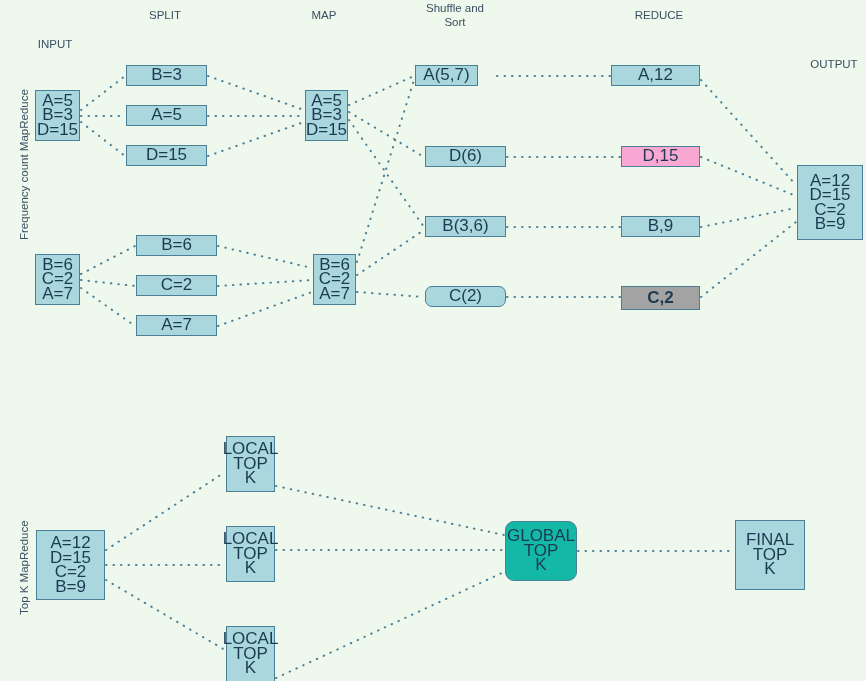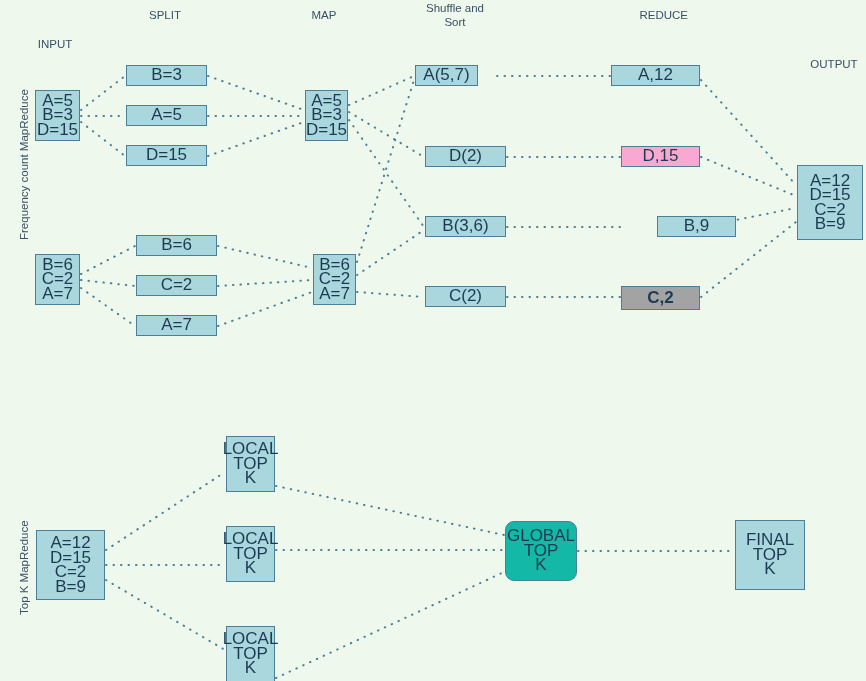--- a/index.html
+++ b/index.html
@@ -91,39 +91,39 @@
       <div class="node" style="left: 35px; top: 254px; width: 45px; height: 51px; background: rgb(169, 215, 221); border-color: rgb(74, 127, 150); color: rgb(28, 59, 82);"><span class="ln">B=6</span><span class="ln">C=2</span><span class="ln">A=7</span></div>
       <div class="node" style="left: 126px; top: 65px; width: 81px; height: 21px; background: rgb(169, 215, 221); border-color: rgb(74, 127, 150); color: rgb(28, 59, 82);"><span class="ln">B=3</span></div>
       <div class="node" style="left: 126px; top: 105px; width: 81px; height: 21px; background: rgb(169, 215, 221); border-color: rgb(74, 127, 150); color: rgb(28, 59, 82);"><span class="ln">A=5</span></div>
       <div class="node" style="left: 126px; top: 145px; width: 81px; height: 21px; background: rgb(169, 215, 221); border-color: rgb(74, 127, 150); color: rgb(28, 59, 82);"><span class="ln">D=15</span></div>
       <div class="node" style="left: 136px; top: 235px; width: 81px; height: 21px; background: rgb(169, 215, 221); border-color: rgb(74, 127, 150); color: rgb(28, 59, 82);"><span class="ln">B=6</span></div>
       <div class="node" style="left: 136px; top: 275px; width: 81px; height: 21px; background: rgb(169, 215, 221); border-color: rgb(74, 127, 150); color: rgb(28, 59, 82);"><span class="ln">C=2</span></div>
       <div class="node" style="left: 136px; top: 315px; width: 81px; height: 21px; background: rgb(169, 215, 221); border-color: rgb(74, 127, 150); color: rgb(28, 59, 82);"><span class="ln">A=7</span></div>
       <div class="node" style="left: 305px; top: 90px; width: 43px; height: 51px; background: rgb(169, 215, 221); border-color: rgb(74, 127, 150); color: rgb(28, 59, 82);"><span class="ln">A=5</span><span class="ln">B=3</span><span class="ln">D=15</span></div>
       <div class="node" style="left: 313px; top: 254px; width: 43px; height: 51px; background: rgb(169, 215, 221); border-color: rgb(74, 127, 150); color: rgb(28, 59, 82);"><span class="ln">B=6</span><span class="ln">C=2</span><span class="ln">A=7</span></div>
       <div class="node" style="left: 415px; top: 65px; width: 63px; height: 21px; background: rgb(169, 215, 221); border-color: rgb(74, 127, 150); color: rgb(28, 59, 82);"><span class="ln">A(5,7)</span></div>
-      <div class="node" style="left: 425px; top: 146px; width: 81px; height: 21px; background: rgb(169, 215, 221); border-color: rgb(74, 127, 150); color: rgb(28, 59, 82);"><span class="ln">D(2)</span></div>
+      <div class="node" style="left: 425px; top: 146px; width: 81px; height: 21px; background: rgb(169, 215, 221); border-color: rgb(74, 127, 150); color: rgb(28, 59, 82);"><span class="ln">D(6)</span></div>
       <div class="node" style="left: 425px; top: 216px; width: 81px; height: 21px; background: rgb(169, 215, 221); border-color: rgb(74, 127, 150); color: rgb(28, 59, 82);"><span class="ln">B(3,6)</span></div>
-      <div class="node" style="left: 425px; top: 286px; width: 81px; height: 21px; background: rgb(169, 215, 221); border-color: rgb(74, 127, 150); color: rgb(28, 59, 82);"><span class="ln">C(2)</span></div>
+      <div class="node" style="left: 425px; top: 286px; width: 81px; height: 21px; background: rgb(169, 215, 221); border-color: rgb(74, 127, 150); color: rgb(28, 59, 82); border-radius: 7px;"><span class="ln">C(2)</span></div>
       <div class="node" style="left: 611px; top: 65px; width: 89px; height: 21px; background: rgb(169, 215, 221); border-color: rgb(74, 127, 150); color: rgb(28, 59, 82);"><span class="ln">A,12</span></div>
       <div class="node" style="left: 621px; top: 146px; width: 79px; height: 21px; background: #f9a8d4; border-color: rgb(74, 127, 150); color: rgb(28, 59, 82);"><span class="ln">D,15</span></div>
-      <div class="node" style="left: 621px; top: 216px; width: 79px; height: 21px; background: rgb(169, 215, 221); border-color: rgb(74, 127, 150); color: rgb(28, 59, 82); margin-left: 36px;"><span class="ln">B,9</span></div>
+      <div class="node" style="left: 621px; top: 216px; width: 79px; height: 21px; background: rgb(169, 215, 221); border-color: rgb(74, 127, 150); color: rgb(28, 59, 82);"><span class="ln">B,9</span></div>
       <div class="node" style="left: 621px; top: 286px; width: 79px; height: 24px; background: #a3a3a3; border-color: rgb(74, 127, 150); color: rgb(28, 59, 82); font-weight: bold;"><span class="ln">C,2</span></div>
       <div class="node" style="left: 797px; top: 165px; width: 66px; height: 75px; background: rgb(169, 215, 221); border-color: rgb(74, 127, 150); color: rgb(28, 59, 82);"><span class="ln">A=12</span><span class="ln">D=15</span><span class="ln">C=2</span><span class="ln">B=9</span></div>
       <div class="node" style="left: 36px; top: 530px; width: 69px; height: 70px; background: rgb(169, 215, 221); border-color: rgb(74, 127, 150); color: rgb(28, 59, 82);"><span class="ln">A=12</span><span class="ln">D=15</span><span class="ln">C=2</span><span class="ln">B=9</span></div>
       <div class="node" style="left: 226px; top: 436px; width: 49px; height: 56px; background: rgb(169, 215, 221); border-color: rgb(74, 127, 150); color: rgb(28, 59, 82);"><span class="ln">LOCAL</span><span class="ln">TOP</span><span class="ln">K</span></div>
       <div class="node" style="left: 226px; top: 526px; width: 49px; height: 56px; background: rgb(169, 215, 221); border-color: rgb(74, 127, 150); color: rgb(28, 59, 82);"><span class="ln">LOCAL</span><span class="ln">TOP</span><span class="ln">K</span></div>
       <div class="node" style="left: 226px; top: 626px; width: 49px; height: 56px; background: rgb(169, 215, 221); border-color: rgb(74, 127, 150); color: rgb(28, 59, 82);"><span class="ln">LOCAL</span><span class="ln">TOP</span><span class="ln">K</span></div>
       <div class="node rounded" style="left: 505px; top: 521px; width: 72px; height: 60px; background: #14b8a6; border-color: rgb(74, 127, 150); color: rgb(28, 59, 82);"><span class="ln">GLOBAL</span><span class="ln">TOP</span><span class="ln">K</span></div>
       <div class="node" style="left: 735px; top: 520px; width: 70px; height: 70px; background: rgb(169, 215, 221); border-color: rgb(74, 127, 150); color: rgb(28, 59, 82);"><span class="ln">FINAL</span><span class="ln">TOP</span><span class="ln">K</span></div>
     </div>
   <div id="label-layer">
       <div class="stage-label" style="left: 143px; top: 8px; width: 44px; color: rgb(58, 79, 99);">SPLIT</div>
       <div class="stage-label" style="left: 308px; top: 8px; width: 32px; color: rgb(58, 79, 99);">MAP</div>
       <div class="stage-label" style="left: 418px; top: 1px; width: 74px; color: rgb(58, 79, 99);">Shuffle and
 Sort</div>
-      <div class="stage-label" style="left: 630px; top: 8px; width: 58px; color: rgb(58, 79, 99); text-align: right;">REDUCE</div>
+      <div class="stage-label" style="left: 630px; top: 8px; width: 58px; color: rgb(58, 79, 99);">REDUCE</div>
       <div class="stage-label" style="left: 33px; top: 37px; width: 44px; color: rgb(58, 79, 99);">INPUT</div>
       <div class="stage-label" style="left: 806px; top: 57px; width: 56px; color: rgb(58, 79, 99);">OUTPUT</div>
       <div class="side-label" style="left: 18px; top: 240px; color: rgb(58, 79, 99);">Frequency count MapReduce</div>
       <div class="side-label" style="left: 18px; top: 615px; color: rgb(58, 79, 99);">Top K MapReduce</div>
     </div>
 </div>
 
 </body></html>

